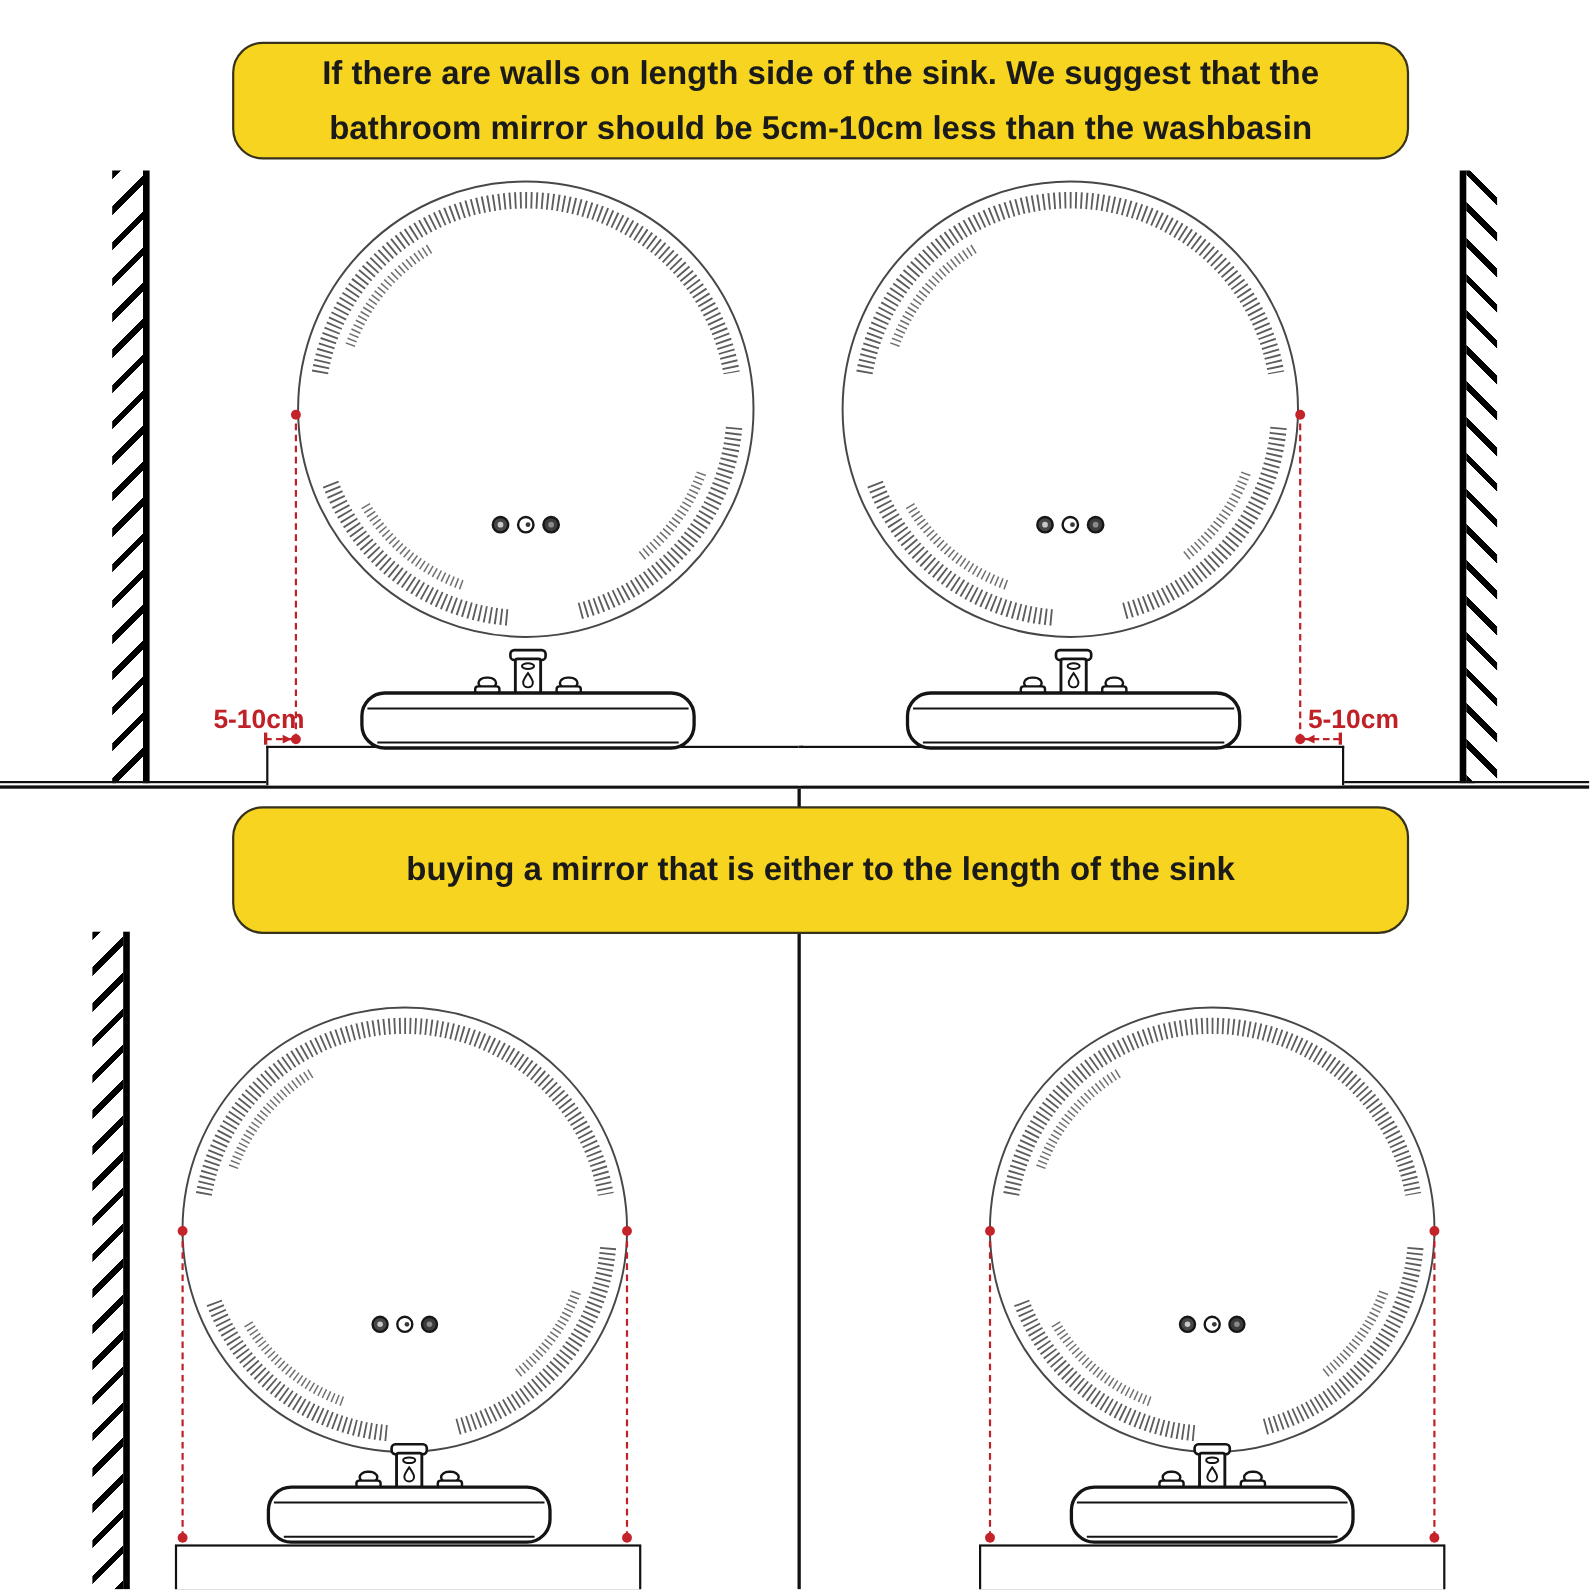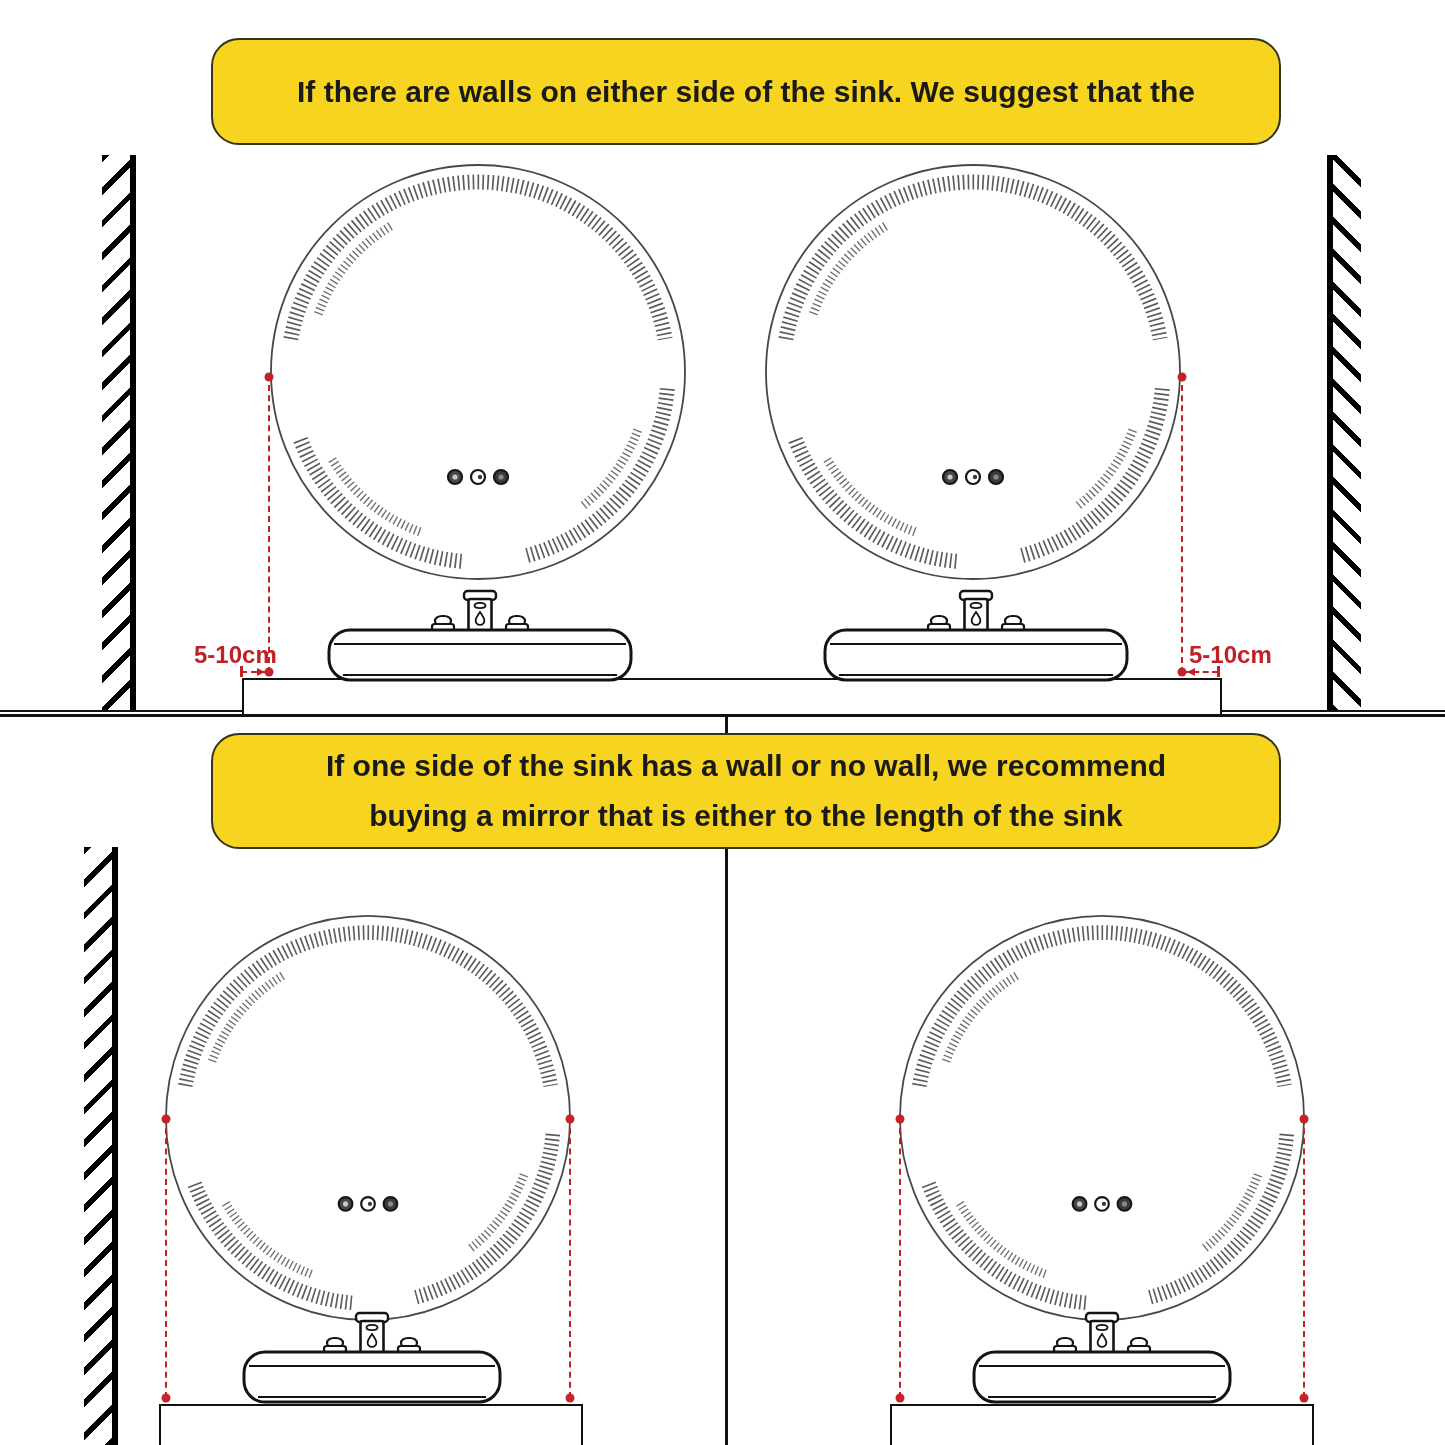--- a/index.html
+++ b/index.html
@@ -35,21 +35,22 @@
   .ink{stroke:#141414;fill:#ffffff;}
 </style>
 </head>
 <body>
 
 <div id="canvas">
 
   <div class="abs" style="left:0;top:0;width:1445px;height:717px;">
 
     <div class="abs banner" style="left:211px;top:38px;width:1066px;height:103px;">
-      <div>If there are walls on either side of the sink. We suggest that the</div>
+      <div>If there are walls on length side of the sink. We suggest that the</div>
+      <div>bathroom mirror should be 5cm-10cm less than the washbasin</div>
     </div>
 
     <div class="abs hatchL" style="left:102px;top:155px;width:28px;height:557px;"></div>
     <div class="abs wall-line" style="left:130px;top:155px;width:6px;height:557px;"></div>
 
     <div class="abs hatchR" style="left:1333px;top:155px;width:28px;height:557px;"></div>
     <div class="abs wall-line" style="left:1327px;top:155px;width:6px;height:557px;"></div>
 
     <svg class="abs mirror" style="left:268px;top:162px;width:420px;height:420px;" viewBox="-210 -210 420 420">
       <circle class="rim" cx="0" cy="0" r="207"></circle>
@@ -144,21 +145,20 @@
     <div class="abs tick" style="left:1217px;top:666px;"></div>
     <div class="abs arr-l" style="left:1187px;top:668px;"></div>
     <div class="abs mlabel" style="left:1189px;top:641px;">5-10cm</div>
   </div>
 
   <div class="abs" style="left:0;top:717px;width:1445px;height:728px;">
 
     <div class="abs blk" style="left:725px;top:0;width:2.6px;height:728px;"></div>
 
     <div class="abs banner" style="left:211px;top:16px;width:1066px;height:112px;">
-      <div>If one side of the sink has a wall or no wall, we recommend</div>
       <div>buying a mirror that is either to the length of the sink</div>
     </div>
 
     <div class="abs hatchL" style="left:84px;top:130px;width:28px;height:598px;"></div>
     <div class="abs wall-line" style="left:112px;top:130px;width:6px;height:598px;"></div>
 
     <svg class="abs mirror" style="left:163px;top:196px;width:410px;height:410px;" viewBox="-210 -210 420 420">
       <circle class="rim" cx="0" cy="0" r="207"></circle>
       <path class="ticks" d="M -187.1 -33 A 190 190 0 0 1 187.1 -33"></path>
       <path class="ticks" d="M 189.3 16.6 A 190 190 0 0 1 49.2 183.5"></path>

